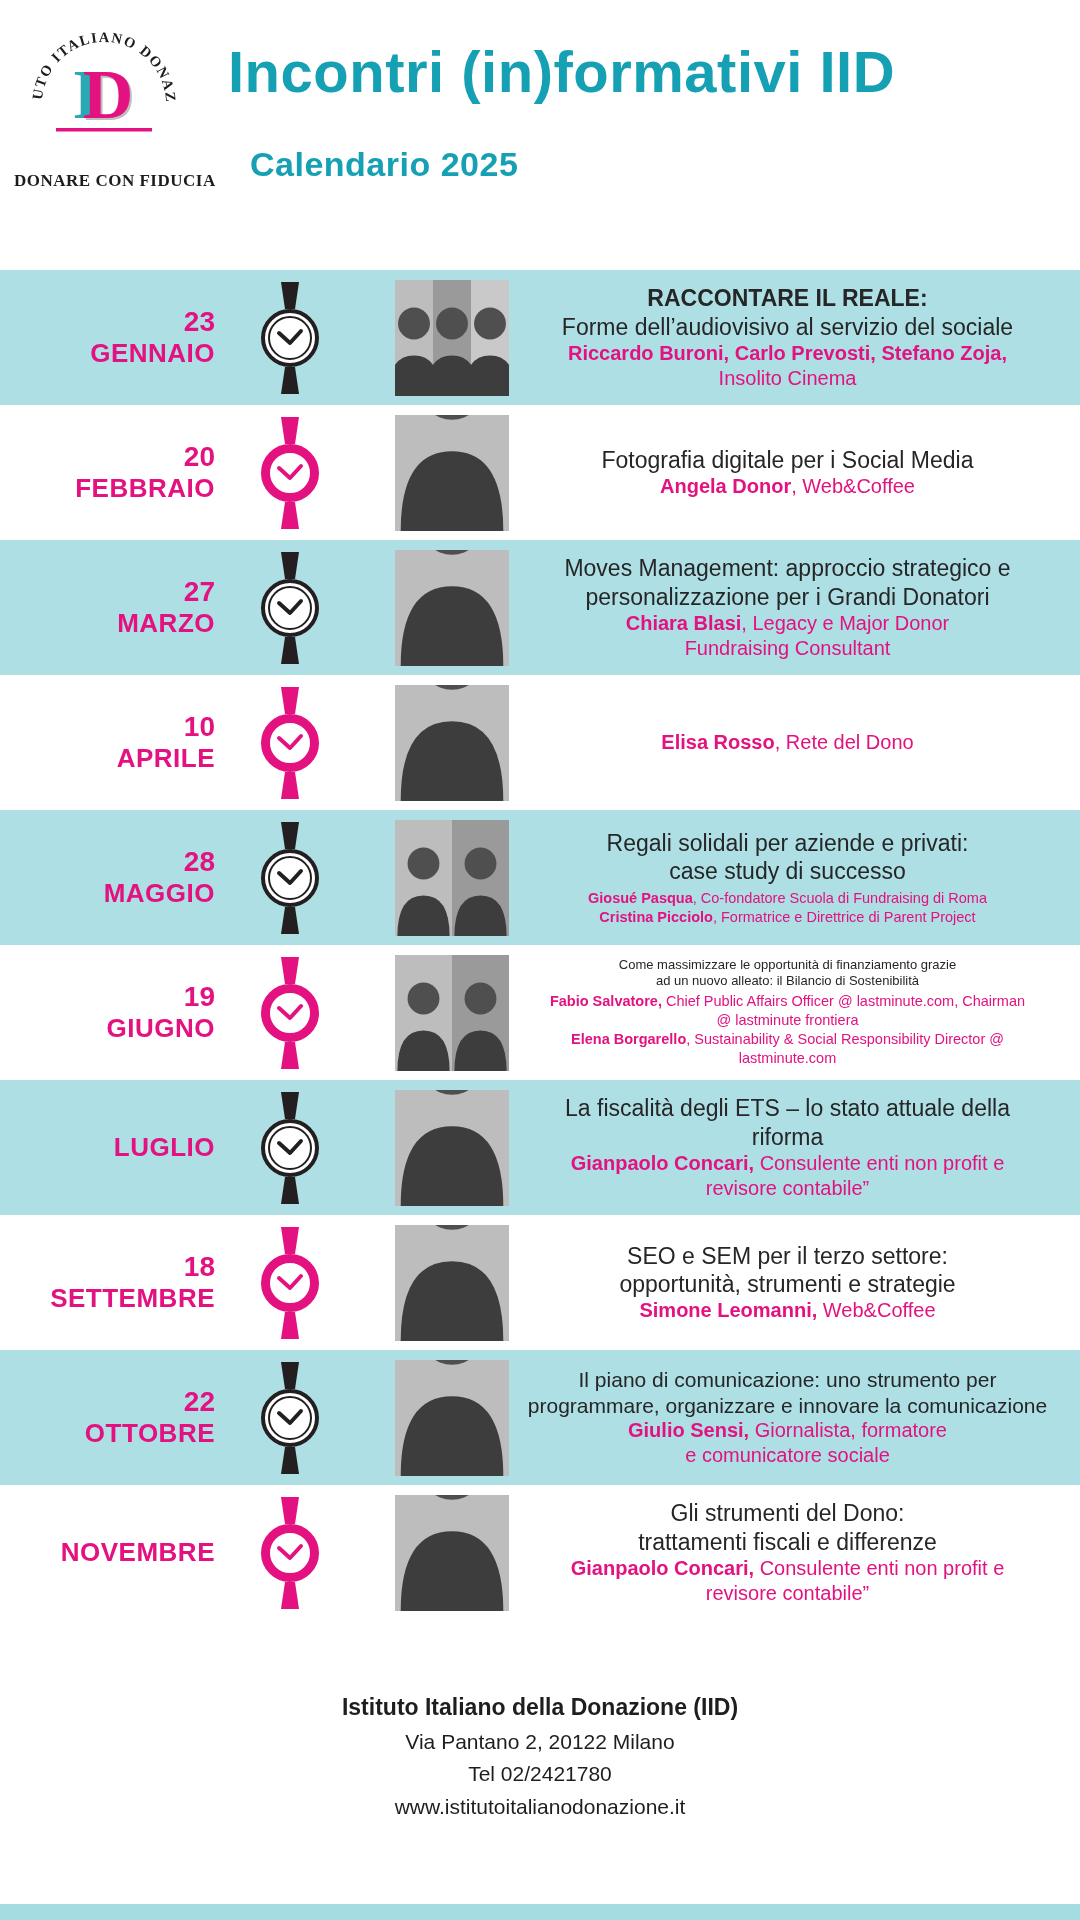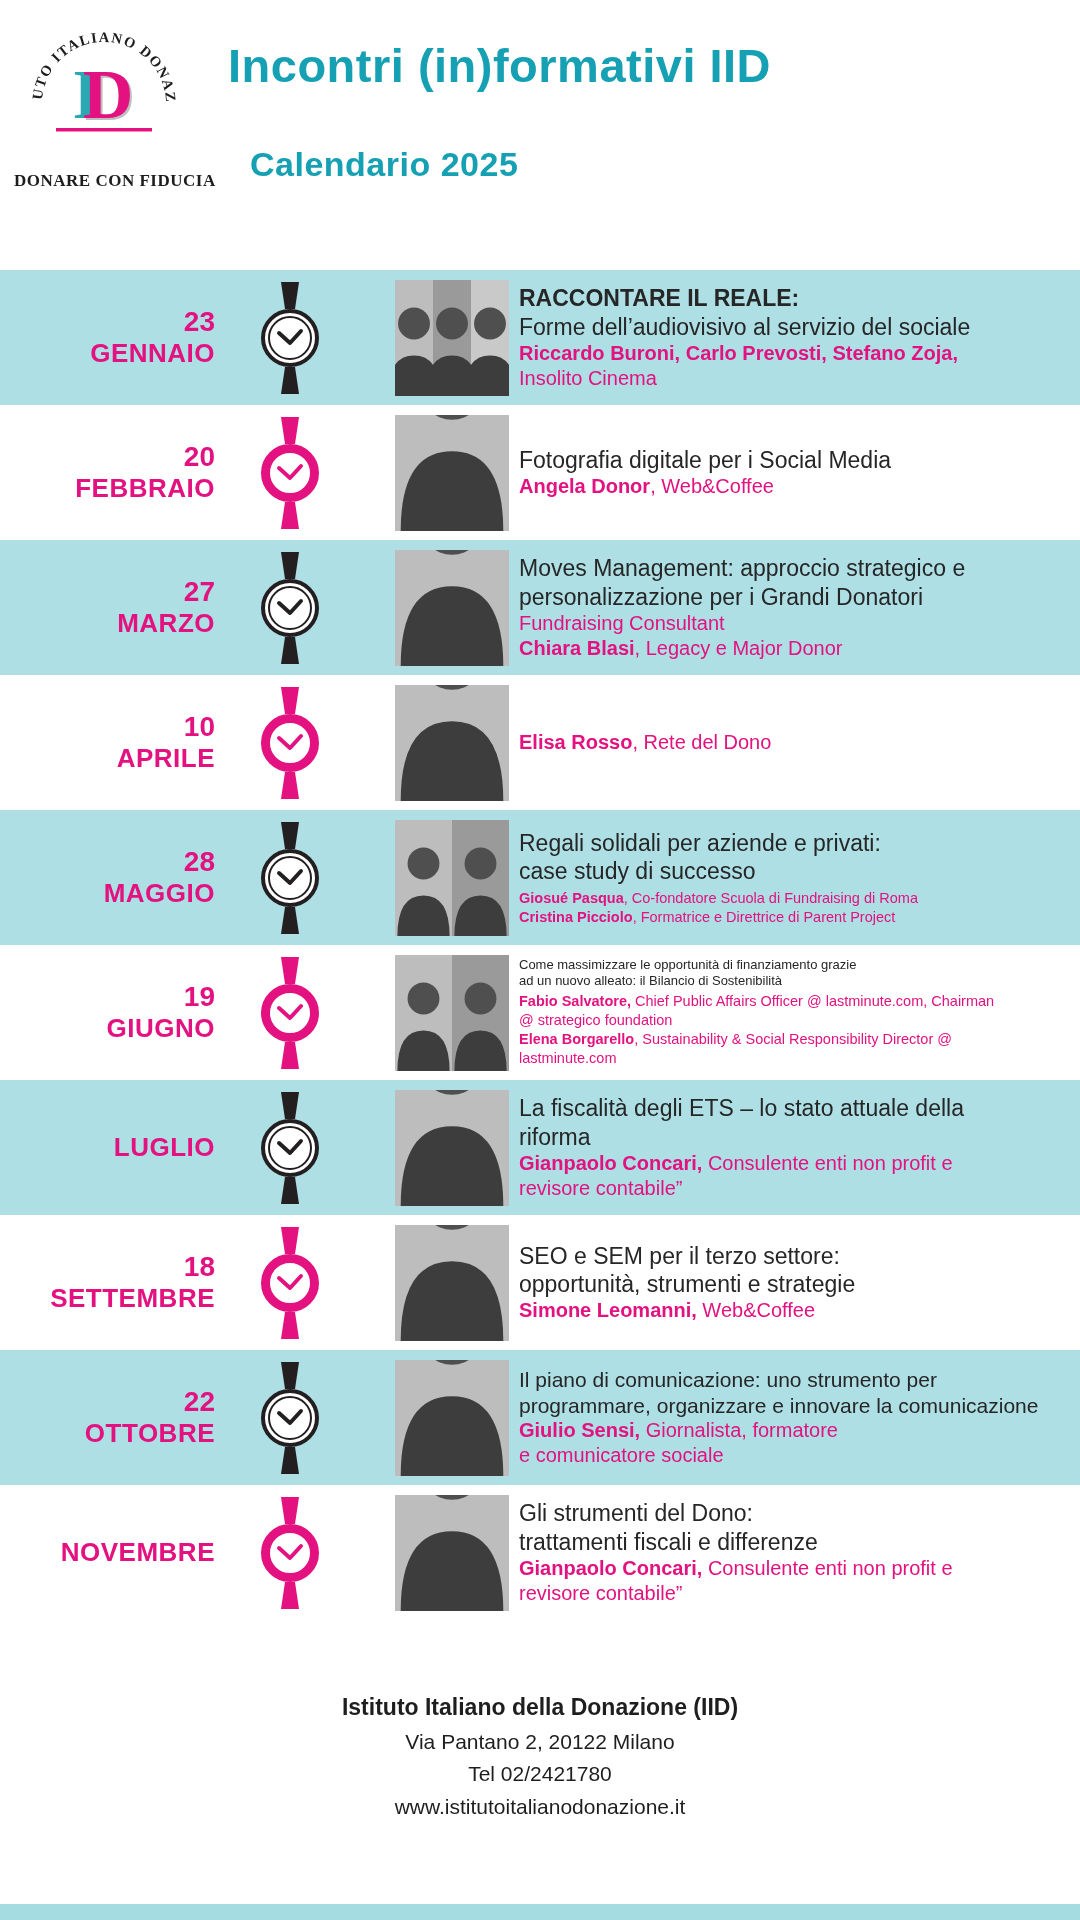--- a/index.html
+++ b/index.html
@@ -11,40 +11,40 @@
   
   .header{position:absolute;top:0;left:0;width:1080px;height:270px;}
   .logo{position:absolute;top:12px;left:14px;width:180px;text-align:center;}
   .logo svg{display:block;margin:0 auto;}
   .logo-tagline{
     font-family:"Liberation Serif", serif;font-weight:700;color:#1d1d1d;
     font-size:17px;letter-spacing:.5px;margin-top:9px;white-space:nowrap;
   }
   .main-title{
     position:absolute;top:38px;left:228px;width:760px;
-    font-size:47px;font-weight:700;color:#16a0b3;letter-spacing:.5px;
+    font-size:58px;font-weight:700;color:#16a0b3;letter-spacing:.5px;
   }
   .subtitle{
     position:absolute;top:145px;left:250px;
     font-size:34px;font-weight:700;color:#16a0b3;letter-spacing:.5px;
   }
   
   .rows{position:absolute;top:270px;left:0;width:1080px;}
   .row{width:1080px;height:135px;display:flex;align-items:center;background:#ffffff;}
   .row.teal{background:#addfe5;}
   .date{width:215px;text-align:right;color:#e31280;font-weight:700;line-height:1.15;}
   .date .day{font-size:28px;}
   .date .month{font-size:26px;letter-spacing:.5px;}
   .watch{width:150px;display:flex;justify-content:center;align-items:center;}
   .photo{
     width:114px;height:116px;margin-left:30px;flex:0 0 114px;
     display:flex;overflow:hidden;
   }
   .photo svg{height:100%;}
-  .text{flex:1;padding:0 14px 0 10px;color:#262626;}
+  .text{flex:1;padding:0 14px 0 0;text-align:center;color:#262626;}
   .title{font-size:23px;line-height:1.22;}
   .title.md{font-size:21px;}
   .title.sm{font-size:13px;line-height:1.2;}
   .title .tline{display:block;}
   .title .tline.bold{font-weight:700;}
   .speakers{font-size:20px;line-height:1.25;color:#e31280;}
   .speakers.sm{font-size:14.5px;margin-top:4px;line-height:1.3;}
   .speakers .sline{display:block;}
   .speakers .sname{font-weight:700;}
   
@@ -173,22 +173,22 @@
           <circle cx="20" cy="30" r="11" fill="#4f4f4f"></circle>
           <path d="M2,80 Q2,52 20,52 Q38,52 38,80 Z" fill="#3d3d3d"></path>
         </svg>
       </div>
     <div class="text">
       <div class="title">
           <span class="tline">Moves Management: approccio strategico e</span>
           <span class="tline">personalizzazione per i Grandi Donatori</span>
         </div>
       <div class="speakers">
+          <span class="sline"><span class="sname">Chiara Blasi</span><span class="srole">, Legacy e Major Donor</span></span>
           <span class="sline"><span class="srole">Fundraising Consultant</span></span>
-          <span class="sline"><span class="sname">Chiara Blasi</span><span class="srole">, Legacy e Major Donor</span></span>
         </div>
     </div>
   </div>
 
   <div class="row">
     <div class="date">
       <div class="day">10</div>
       <div class="month">APRILE</div>
     </div>
     <div class="watch">
@@ -278,21 +278,21 @@
           <path d="M2,80 Q2,52 20,52 Q38,52 38,80 Z" fill="#3d3d3d"></path>
         </svg>
       </div>
     <div class="text">
       <div class="title sm">
           <span class="tline">Come massimizzare le opportunità di finanziamento grazie</span>
           <span class="tline">ad un nuovo alleato: il Bilancio di Sostenibilità</span>
         </div>
       <div class="speakers sm">
           <span class="sline"><span class="sname">Fabio Salvatore,</span><span class="srole"> Chief Public Affairs Officer @ lastminute.com, Chairman</span></span>
-          <span class="sline"><span class="srole">@ strategico foundation</span></span>
+          <span class="sline"><span class="srole">@ lastminute frontiera</span></span>
           <span class="sline"><span class="sname">Elena Borgarello</span><span class="srole">, Sustainability &amp; Social Responsibility Director @</span></span>
           <span class="sline"><span class="srole">lastminute.com</span></span>
         </div>
     </div>
   </div>
 
   <div class="row teal">
     <div class="date">
 
       <div class="month">LUGLIO</div>

